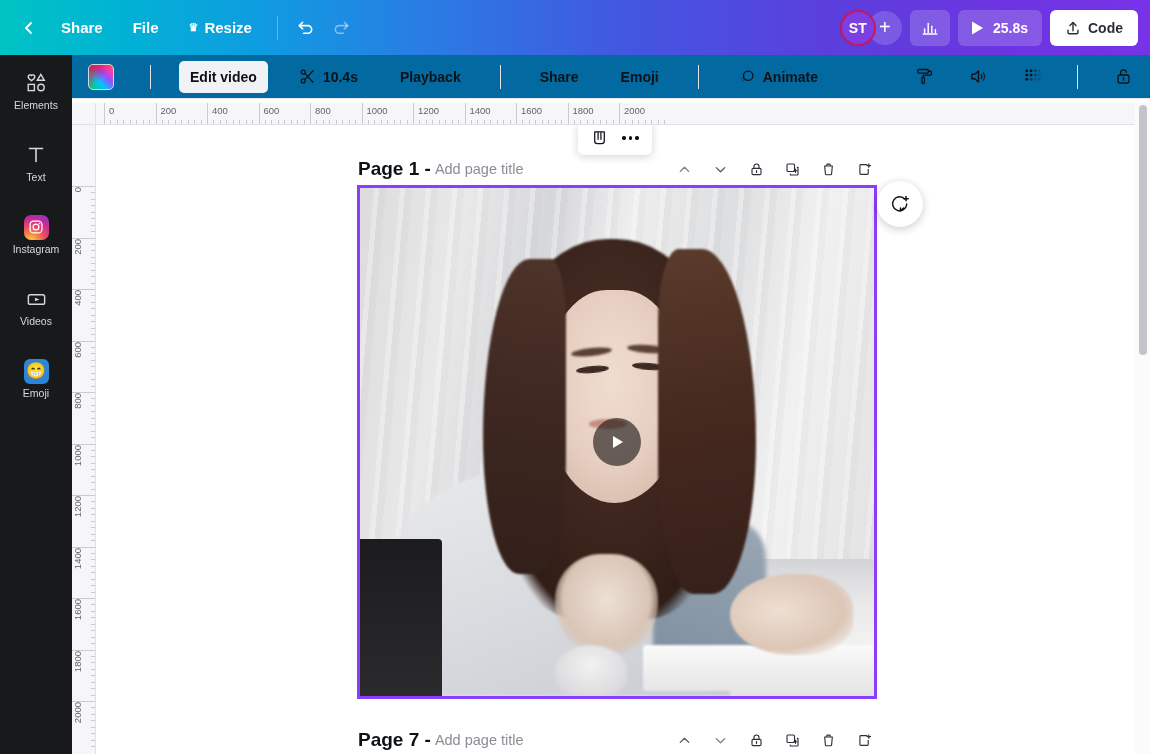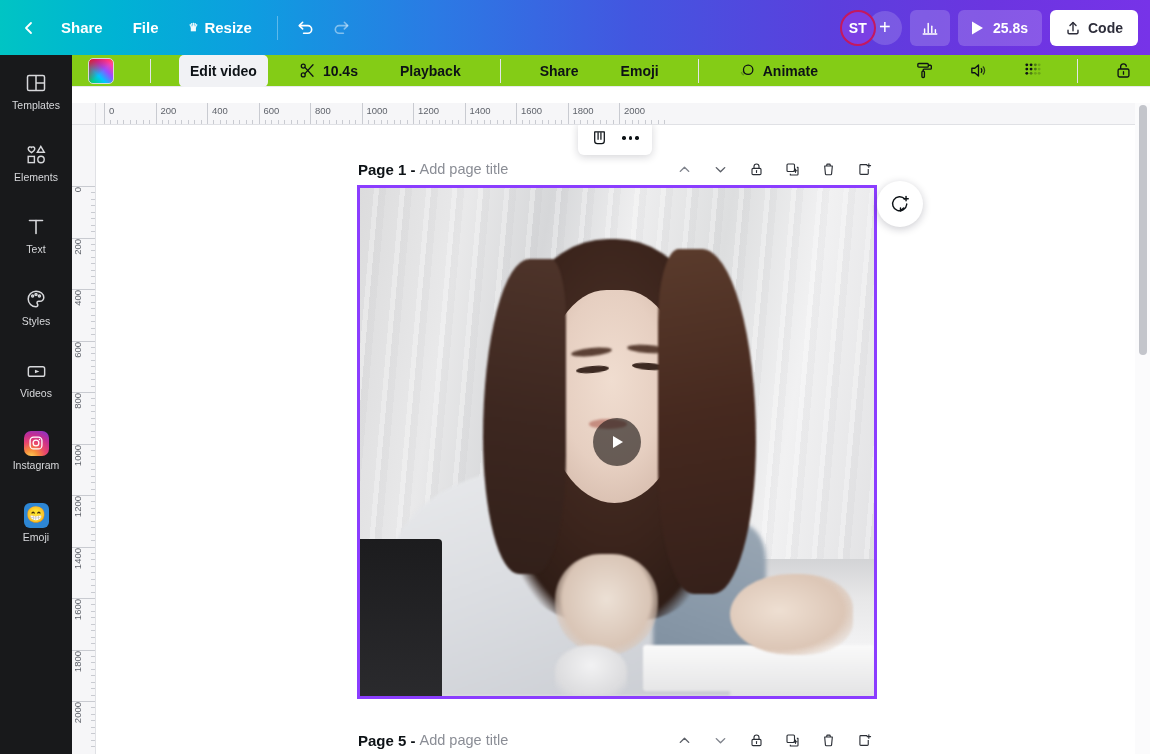--- a/index.html
+++ b/index.html
@@ -95,22 +95,22 @@
     display: flex; align-items: center; justify-content: center;
   }
   .emoji-tile {
     width: 25px; height: 25px; border-radius: 6px; background: #2d86d4;
     display: flex; align-items: center; justify-content: center;
     font-size: 16px; line-height: 1;
   }
 
   
   .toolbar2 {
-    position: absolute; left: 72px; top: 55px; width: 1078px; height: 32px;
-    background: #84cc16; border-bottom: 1px solid #e8e9ed;
+    position: absolute; left: 72px; top: 55px; width: 1078px; height: 44px;
+    background: #0369a1; border-bottom: 1px solid #e8e9ed;
     display: flex; align-items: center; padding: 0 10px; gap: 20px;
   }
   .swatch {
     width: 26px; height: 26px; border-radius: 5px; margin: 0 8px 0 6px;
     background:
       linear-gradient(135deg, rgba(255,0,0,.85), rgba(255,255,0,.0) 55%),
       linear-gradient(45deg, #00d455, #00c6ff 35%, #9b4bff 62%, #ff3fa4 85%, #ff5a3c 100%);
     border: 1px solid #d7d9de; cursor: pointer;
   }
   .t2-divider { width: 1px; height: 24px; background: #e3e4e8; margin: 0 8px; }
@@ -160,21 +160,21 @@
 
   
   .workarea {
     position: absolute; left: 96px; top: 125px; width: 1039px; height: 629px;
     background: #ffffff; overflow: hidden;
   }
   .page-header {
     position: absolute; left: 262px; top: 30px; width: 520px; height: 28px;
     display: flex; align-items: center;
   }
-  .page-title-text { font-size: 15px; color: #0d1216; font-weight: 700; white-space: nowrap; }
+  .page-title-text { font-size: 19px; color: #0d1216; font-weight: 700; white-space: nowrap; }
   .page-title-placeholder { font-size: 14.5px; color: #8a8d95; font-weight: 400; margin-left: 4px; cursor: text; }
   .ph-spacer { flex: 1 1 auto; }
   .ph-icon {
     width: 28px; height: 26px; margin-left: 8px; border-radius: 4px;
     display: flex; align-items: center; justify-content: center; cursor: pointer;
   }
 
   .canvas-wrap {
     position: absolute; left: 261px; top: 60px;
     width: 520px; height: 514px;
@@ -369,79 +369,58 @@
             <path d="M3.4 11.5v2.6a1.3 1.3 0 0 0 1.3 1.3h8.6a1.3 1.3 0 0 0 1.3-1.3v-2.6"></path>
           </svg>
         <span>Code</span>
       </div>
     </div>
   </div>
 
   <div class="sidebar">
     <div class="side-item">
       <div class="side-ico">
-        <svg width="22" height="22" viewBox="0 0 22 22" fill="none" stroke="#d7d8db" stroke-width="1.5">
-            <rect x="2.5" y="3.5" width="17" height="15" rx="1.6"></rect>
-            <line x1="11" y1="3.5" x2="11" y2="18.5"></line>
-            <line x1="11" y1="11" x2="19.5" y2="11"></line>
-          </svg>
-      </div>
-      <div class="side-label">Templates</div>
-    </div>
-    <div class="side-item">
-      <div class="side-ico">
         <svg width="22" height="22" viewBox="0 0 22 22" fill="none" stroke="#d7d8db" stroke-width="1.4">
             <path d="M3.2 4.8a1.9 1.9 0 0 1 3.3-1.3 1.9 1.9 0 0 1 3.3 1.3c0 1.7-3.3 3.9-3.3 3.9S3.2 6.5 3.2 4.8z"></path>
             <polygon points="15.8,2.4 19.3,8.3 12.3,8.3"></polygon>
             <rect x="3.2" y="12.4" width="6.2" height="6.2"></rect>
             <circle cx="16" cy="15.5" r="3.2"></circle>
           </svg>
       </div>
       <div class="side-label">Elements</div>
     </div>
     <div class="side-item">
       <div class="side-ico">
         <svg width="22" height="22" viewBox="0 0 22 22" fill="none" stroke="#d7d8db" stroke-width="1.6" stroke-linecap="round">
             <line x1="4.5" y1="4.5" x2="17.5" y2="4.5"></line>
             <line x1="11" y1="4.5" x2="11" y2="17.5"></line>
           </svg>
       </div>
       <div class="side-label">Text</div>
-    </div>
-    <div class="side-item">
-      <div class="side-ico">
-        <svg width="22" height="22" viewBox="0 0 22 22" fill="none" stroke="#d7d8db" stroke-width="1.5">
-            <path d="M11 3.2a7.8 7.8 0 0 0 0 15.6c1.2 0 1.8-.8 1.8-1.7 0-1-.8-1.5-.8-2.4 0-.8.7-1.4 1.6-1.4h1.4a3.8 3.8 0 0 0 3.8-3.8C18.8 6 15.4 3.2 11 3.2z"></path>
-            <circle cx="7.6" cy="8" r="1"></circle>
-            <circle cx="11" cy="6.5" r="1"></circle>
-            <circle cx="14.4" cy="8" r="1"></circle>
-          </svg>
-      </div>
-      <div class="side-label">Styles</div>
-    </div>
-    <div class="side-item">
-      <div class="side-ico">
-        <svg width="23" height="23" viewBox="0 0 24 24" fill="none" stroke="#d7d8db" stroke-width="1.5">
-            <rect x="3.5" y="7" width="17" height="10" rx="2"></rect>
-            <polygon points="10.4,10.3 15,12 10.4,13.7" fill="#d7d8db" stroke="none"></polygon>
-          </svg>
-      </div>
-      <div class="side-label">Videos</div>
     </div>
     <div class="side-item">
       <div class="side-ico">
         <div class="ig-tile">
           <svg width="16" height="16" viewBox="0 0 20 20" fill="none" stroke="#ffffff" stroke-width="1.6">
               <rect x="2.6" y="2.6" width="14.8" height="14.8" rx="4.4"></rect>
               <circle cx="10" cy="10" r="3.6"></circle>
               <circle cx="14.4" cy="5.6" r="0.95" fill="#ffffff" stroke="none"></circle>
             </svg>
         </div>
       </div>
       <div class="side-label">Instagram</div>
+    </div>
+    <div class="side-item">
+      <div class="side-ico">
+        <svg width="23" height="23" viewBox="0 0 24 24" fill="none" stroke="#d7d8db" stroke-width="1.5">
+            <rect x="3.5" y="7" width="17" height="10" rx="2"></rect>
+            <polygon points="10.4,10.3 15,12 10.4,13.7" fill="#d7d8db" stroke="none"></polygon>
+          </svg>
+      </div>
+      <div class="side-label">Videos</div>
     </div>
     <div class="side-item">
       <div class="side-ico">
         <div class="emoji-tile">😁</div>
       </div>
       <div class="side-label">Emoji</div>
     </div>
   </div>
 
   <div class="toolbar2">
@@ -828,21 +807,21 @@
     <div class="comment-fab">
       <svg width="21" height="21" viewBox="0 0 22 22" fill="none" stroke="#0d1216" stroke-width="1.5" stroke-linecap="round" stroke-linejoin="round">
           <path d="M15.6 5.2A7.4 7.4 0 1 0 17.5 11v-.6"></path>
           <path d="M11 14.6v3.2l3.2-3.2"></path>
           <line x1="16.8" y1="2.6" x2="16.8" y2="7.2"></line>
           <line x1="14.5" y1="4.9" x2="19.1" y2="4.9"></line>
         </svg>
     </div>
 
     <div class="page-header-2">
-      <span class="page-title-text">Page 5 -</span>
+      <span class="page-title-text">Page 7 -</span>
       <span class="page-title-placeholder">Add page title</span>
       <span class="ph-spacer"></span>
       <div class="ph-icon">
         <svg width="15" height="15" viewBox="0 0 16 16" fill="none" stroke="#5b5f67" stroke-width="1.5" stroke-linecap="round" stroke-linejoin="round">
             <polyline points="3.5,10 8,5.5 12.5,10"></polyline>
           </svg>
       </div>
       <div class="ph-icon">
         <svg width="15" height="15" viewBox="0 0 16 16" fill="none" stroke="#7e828b" stroke-width="1.5" stroke-linecap="round" stroke-linejoin="round">
             <polyline points="3.5,6 8,10.5 12.5,6"></polyline>

